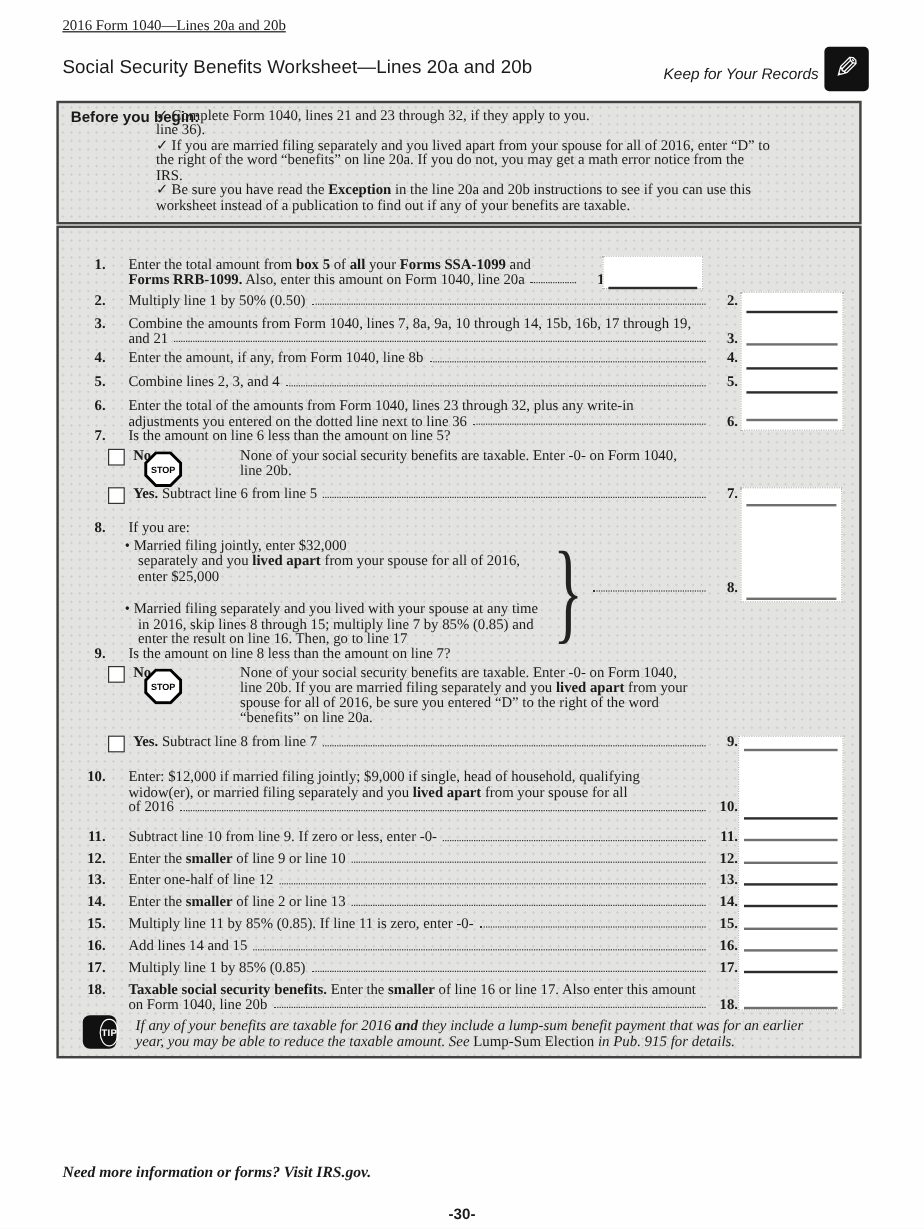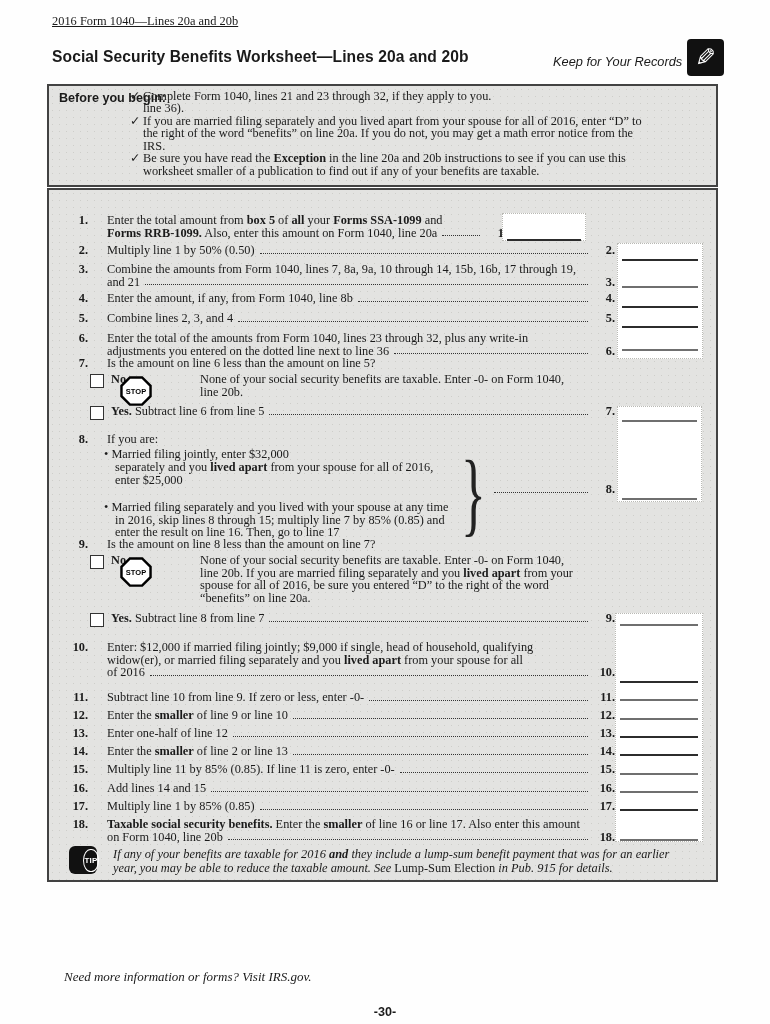--- a/index.html
+++ b/index.html
@@ -8,40 +8,40 @@
     font-family:"Liberation Serif", serif;color:#1a1a1a;
     -webkit-font-smoothing:antialiased;
   }
   .serif{font-family:"Liberation Serif", serif;}
   .b{font-weight:bold;}
   .r{font-style:normal;}
 
   
   .hdr-ref{position:absolute;left:52px;top:14px;font-size:12.4px;text-decoration:underline;}
   .title{position:absolute;left:52px;top:48px;font-family:"Liberation Sans",sans-serif;
-         font-size:15.6px;font-weight:bold;letter-spacing:0.1px;}
+         font-size:15.6px;font-weight:normal;letter-spacing:0.1px;}
   .keep{position:absolute;left:553px;top:54px;font-family:"Liberation Sans",sans-serif;
         font-style:italic;font-size:12.8px;}
   .pencil{position:absolute;left:687px;top:39px;width:37px;height:37px;background:#111;
           border-radius:4px;display:flex;align-items:center;justify-content:center;}
   .pencil span{color:#fff;font-size:25px;transform:scaleX(-1);line-height:1;}
 
   
   .panel{position:absolute;background:#e3e3e1;border:2px solid #424242;
          background-image:radial-gradient(rgba(150,150,145,0.28) 0.9px, transparent 1px);
          background-size:7px 7px;box-sizing:border-box;}
   #before-box{left:47px;top:84px;width:671px;height:103px;}
   #main-box{left:47px;top:188px;width:671px;height:694px;}
 
   
   .by-label{position:absolute;left:10px;top:5px;font-family:"Liberation Sans",sans-serif;
             font-weight:bold;font-size:12.6px;}
   .by-list{position:absolute;left:81px;top:4px;font-size:12.3px;line-height:12.45px;width:578px;}
   .by-line{white-space:nowrap;}
-  .by-cont{margin-left:13px;}
+  .by-cont{}
   .chk{display:inline-block;width:13px;}
 
   
   .row{position:absolute;left:15px;width:551px;font-size:12.3px;line-height:12.6px;}
   .num{position:absolute;left:0;top:0;width:24px;font-weight:bold;text-align:right;}
   .body{margin-left:43px;margin-right:0;}
   .pre div, .pre{white-space:nowrap;}
   .ll{display:flex;align-items:flex-end;}
   .ll .t{white-space:nowrap;}
   .leader{flex:1 1 auto;min-width:10px;border-bottom:1.7px dotted #343434;margin:0 5px 3px 5px;}
@@ -76,21 +76,21 @@
   .tipicon{position:absolute;left:20px;top:656px;width:28px;height:28px;background:#111;
            border-radius:6px;display:flex;align-items:center;justify-content:center;}
   .tipicon span{display:flex;align-items:center;justify-content:center;width:21px;height:21px;
            border:1.6px solid #fff;border-radius:50%;color:#fff;font-family:"Liberation Sans",sans-serif;
            font-weight:bold;font-size:8px;letter-spacing:0.2px;margin-left:16px;}
   .tiptext{position:absolute;left:64px;top:658px;width:545px;font-style:italic;
            font-size:12.4px;line-height:13.6px;}
   .tiptext div{white-space:nowrap;}
 
   
-  .foot-info{position:absolute;left:64px;top:969px;font-weight:normal;font-style:italic;font-size:13px;}
+  .foot-info{position:absolute;left:52px;top:969px;font-weight:bold;font-style:italic;font-size:13px;}
   .foot-page{position:absolute;left:0;right:0;top:967px;text-align:center;
              font-family:"Liberation Sans",sans-serif;font-weight:bold;font-size:12.6px;margin-top:38px;}
 </style>
 </head>
 <body>
 
 <div class="hdr-ref serif">2016 Form 1040—Lines 20a and 20b</div>
 <div class="title">Social Security Benefits Worksheet—Lines 20a and 20b</div>
 <div class="keep">Keep for Your Records</div>
 <div class="pencil">
@@ -99,21 +99,21 @@
 
 <div class="panel" id="before-box">
   <div class="by-label">Before you begin:</div>
   <div class="by-list">
     <div class="by-line"><span class="chk">✓</span><span><span>Complete Form 1040, lines 21 and 23 through 32, if they apply to you.</span></span></div>
     <div class="by-line by-cont"><span><span>line 36).</span></span></div>
     <div class="by-line"><span class="chk">✓</span><span><span>If you are married filing separately and you lived apart from your spouse for all of 2016, enter “D” to</span></span></div>
     <div class="by-line by-cont"><span><span>the right of the word “benefits” on line 20a. If you do not, you may get a math error notice from the</span></span></div>
     <div class="by-line by-cont"><span><span>IRS.</span></span></div>
     <div class="by-line"><span class="chk">✓</span><span><span>Be sure you have read the </span><span class="b">Exception</span><span> in the line 20a and 20b instructions to see if you can use this</span></span></div>
-    <div class="by-line by-cont"><span><span>worksheet smaller of a publication to find out if any of your benefits are taxable.</span></span></div>
+    <div class="by-line by-cont"><span><span>worksheet instead of a publication to find out if any of your benefits are taxable.</span></span></div>
   </div>
 </div>
 
 <div class="panel" id="main-box">
 
   <div class="row" style="top:24px">
     <span class="num">1.</span>
     <div class="body" style="width:400px">
       <div class="pre"><span>Enter the total amount from </span><span class="b">box 5</span><span> of </span><span class="b">all</span><span> your </span><span class="b">Forms SSA-1099</span><span> and</span></div>
       <div class="ll">

